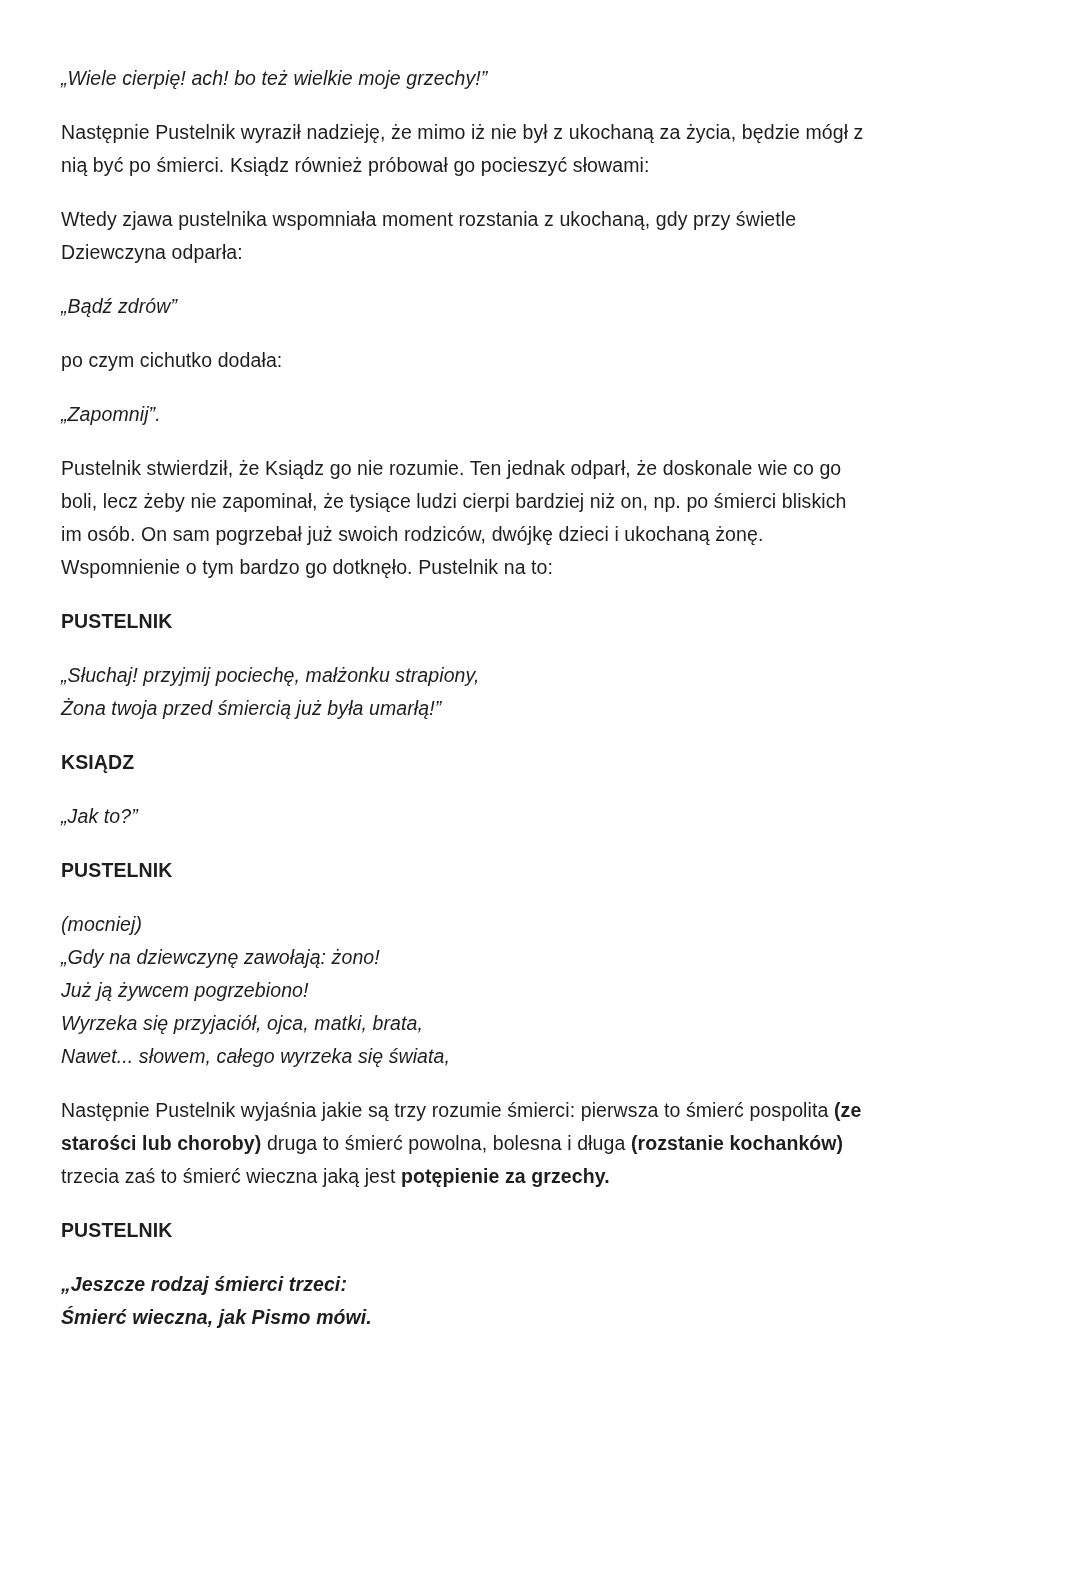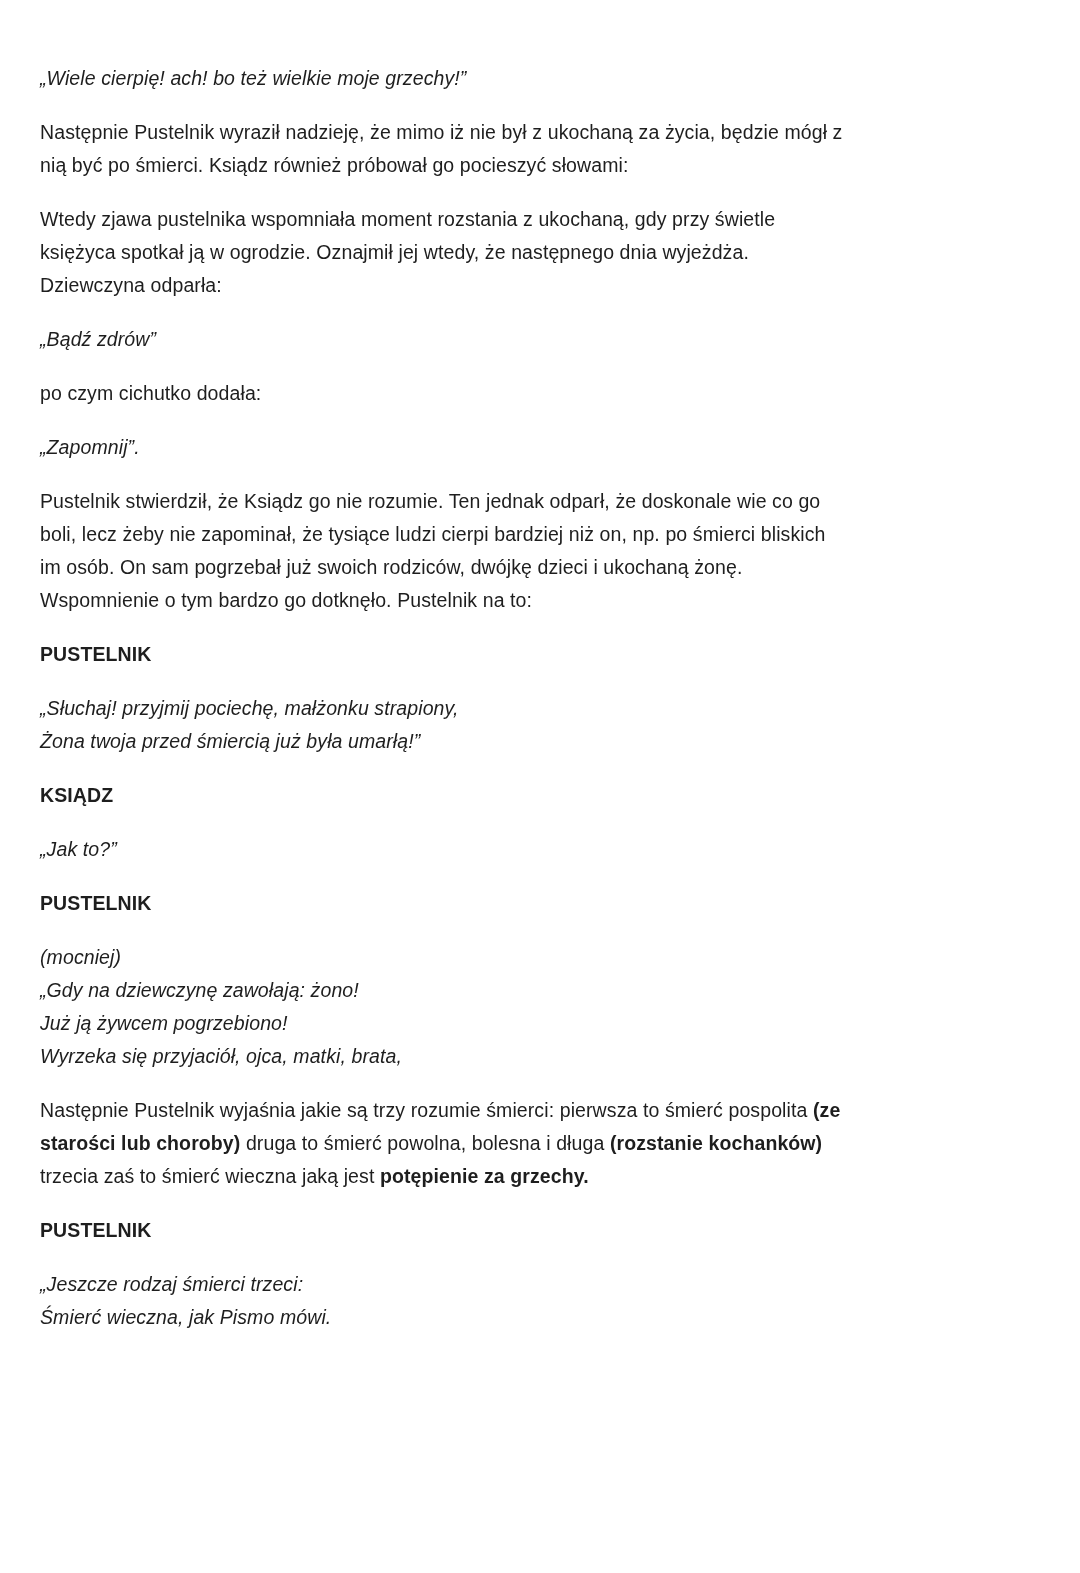--- a/index.html
+++ b/index.html
@@ -8,49 +8,48 @@
     background: #ffffff;
   }
   body {
     width: 1080px;
     height: 1573px;
     overflow: hidden;
     font-family: "Liberation Sans", sans-serif;
     color: #1e1e1e;
   }
   .content {
-    padding: 62px 58px 40px 40px;
+    padding: 62px 58px 40px 61px;
     box-sizing: border-box;
   }
   .block {
     margin: 0 0 21px 0;
     font-size: 19.5px;
     line-height: 33px;
     letter-spacing: 0.1px;
   }
-  .block:last-child { margin-bottom: 16px; }
+  .block:last-child { margin-bottom: 16px; font-weight: bold; }
   .quote { font-style: italic; }
   .heading { font-weight: 700; margin-top: 15px; }
   .line { display: block; }
   .seg-bold { font-weight: 700; }
 </style>
 </head>
 <body>
 
 <div class="content">
     <p class="block quote">
       <span class="line"><span class="seg">„Wiele cierpię! ach! bo też wielkie moje grzechy!”</span></span>
     </p>
     <p class="block paragraph">
       <span class="line"><span class="seg">Następnie Pustelnik wyraził nadzieję, że mimo iż nie był z ukochaną za życia, będzie mógł z</span></span>
       <span class="line"><span class="seg">nią być po śmierci. Ksiądz również próbował go pocieszyć słowami:</span></span>
     </p>
     <p class="block paragraph">
       <span class="line"><span class="seg">Wtedy zjawa pustelnika wspomniała moment rozstania z ukochaną, gdy przy świetle</span></span>
-      <span class="line"><span class="seg">księżyca spotkał ją w ogrodzie. Oznajmił jej wtedy, że następnego dnia wyjeżdża.</span></span>
       <span class="line"><span class="seg">Dziewczyna odparła:</span></span>
     </p>
     <p class="block quote">
       <span class="line"><span class="seg">„Bądź zdrów”</span></span>
     </p>
     <p class="block paragraph">
       <span class="line"><span class="seg">po czym cichutko dodała:</span></span>
     </p>
     <p class="block quote">
       <span class="line"><span class="seg">„Zapomnij”.</span></span>
@@ -75,20 +74,21 @@
       <span class="line"><span class="seg">„Jak to?”</span></span>
     </p>
     <p class="block heading">
       <span class="line"><span class="seg">PUSTELNIK</span></span>
     </p>
     <p class="block quote">
       <span class="line"><span class="seg">(mocniej)</span></span>
       <span class="line"><span class="seg">„Gdy na dziewczynę zawołają: żono!</span></span>
       <span class="line"><span class="seg">Już ją żywcem pogrzebiono!</span></span>
       <span class="line"><span class="seg">Wyrzeka się przyjaciół, ojca, matki, brata,</span></span>
+      <span class="line"><span class="seg">Nawet... słowem, całego wyrzeka się świata,</span></span>
     </p>
     <p class="block paragraph">
       <span class="line"><span class="seg">Następnie Pustelnik wyjaśnia jakie są trzy rozumie śmierci: pierwsza to śmierć pospolita </span><span class="seg-bold">(ze</span></span>
       <span class="line"><span class="seg-bold">starości lub choroby)</span><span class="seg"> druga to śmierć powolna, bolesna i długa </span><span class="seg-bold">(rozstanie kochanków)</span></span>
       <span class="line"><span class="seg">trzecia zaś to śmierć wieczna jaką jest </span><span class="seg-bold">potępienie za grzechy.</span></span>
     </p>
     <p class="block heading">
       <span class="line"><span class="seg">PUSTELNIK</span></span>
     </p>
     <p class="block quote">

